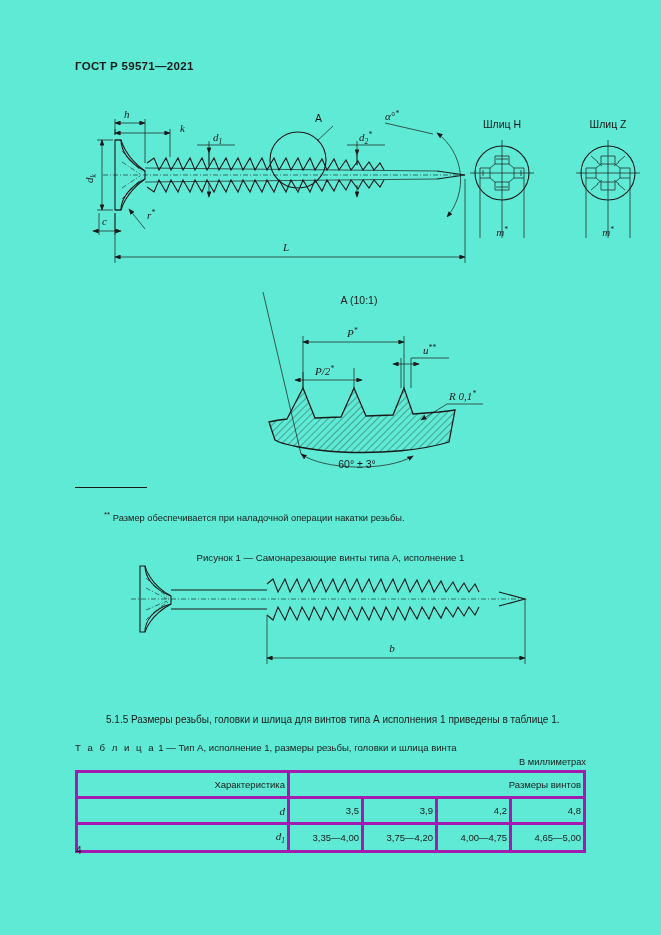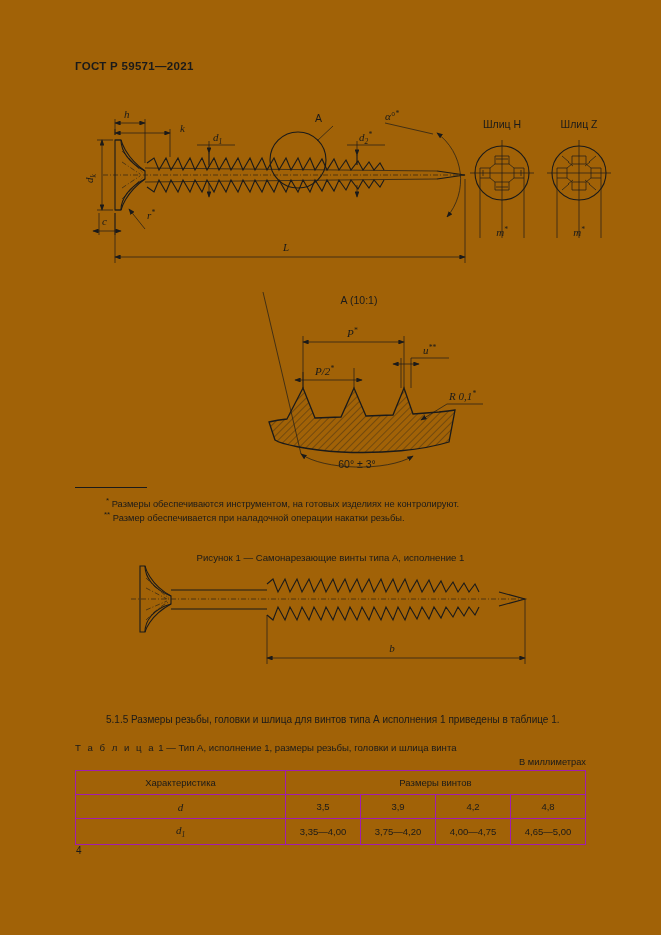--- a/index.html
+++ b/index.html
@@ -1,18 +1,18 @@
 <!DOCTYPE html>
 <html><head>
 <meta charset="utf-8">
 <style>
   html,body{margin:0;padding:0;background:#ffffff;}
   body{width:661px;height:935px;position:relative;overflow:hidden;
        font-family:"Liberation Sans",sans-serif;color:#1a1a1a;}
-  .page{position:absolute;inset:0;background:#a16207;}
+  .page{position:absolute;inset:0;background:#5eead4;}
 
   .doc-header{position:absolute;left:75px;top:60px;font-size:11.5px;font-weight:bold;letter-spacing:.3px;}
 
   .page-num{position:absolute;left:76px;top:845px;font-size:10px;}
 
   
   .fig{position:absolute;}
   svg{display:block;overflow:visible;}
   .ln{stroke:#1a1a1a;fill:none;}
   .thin{stroke-width:.7;}
@@ -36,21 +36,21 @@
   .cap2{top:687px;}
 
   .para{position:absolute;left:106px;top:714px;font-size:10px;}
 
   .tbl-title{position:absolute;left:75px;top:742px;font-size:9.6px;}
   .tbl-title .spaced{letter-spacing:2px;}
   .units{position:absolute;right:75px;top:757px;font-size:9.3px;padding-left:48px;}
 
   table.data{position:absolute;left:75px;top:770px;width:511px;border-collapse:collapse;
              font-size:9.5px;}
-  table.data td{border:1px solid #a21caf;text-align:center;padding:5px 2px;height:13px;}
+  table.data td{border:3px solid #a21caf;text-align:right;padding:5px 2px;height:13px;}
   table.data td.char{width:205px;}
   .ital{font-family:"Liberation Serif",serif;font-style:italic;font-size:11px;}
   .ital sub{font-size:7.5px;font-style:italic;}
 </style>
 </head>
 <body>
 
 <div class="page">
 
   <div class="doc-header">ГОСТ Р 59571—2021</div>
@@ -184,21 +184,21 @@
         <path d="M34,41 L46,41 M34,69 L46,69 M21,52 L21,58 M59,52 L59,58"></path>
         <path d="M33,46 L47,46 M33,64 L47,64 M28,50 L28,60 M52,50 L52,60"></path>
       </g>
 
       <line class="ln thin" x1="18" y1="60" x2="18" y2="120"></line>
       <line class="ln thin" x1="62" y1="60" x2="62" y2="120"></line>
       <text class="lbl" x="40" y="118" text-anchor="middle">m<tspan class="sup" dy="-4">*</tspan></text>
     </svg>
   </div>
 
-  <div class="fig" style="left:539px;top:118px;">
+  <div class="fig" style="left:568px;top:118px;">
     <svg width="80" height="125" viewBox="0 0 80 125">
       <text class="lbl-up" x="40" y="10" text-anchor="middle">Шлиц Z</text>
       <circle class="ln med" cx="40" cy="55" r="27" fill="#ffffff"></circle>
       <line class="ln thin" x1="40" y1="22" x2="40" y2="120"></line>
       <line class="ln thin" x1="8" y1="55" x2="72" y2="55"></line>
       <g class="ln thin" fill="none">
         <path d="M33,38 L47,38 L47,46 L52,50 L62,50 L62,60 L52,60 L47,64 L47,72 L33,72
                  L33,64 L28,60 L18,60 L18,50 L28,50 L33,46 Z"></path>
         <path d="M33,46 L47,46 M33,64 L47,64 M28,50 L28,60 M52,50 L52,60"></path>
 
@@ -258,24 +258,20 @@
 
       <g>
         <path class="ln thin" d="M38,162 C60,178 124,180 150,164" marker-start="url(#arS)" marker-end="url(#ar)"></path>
         <line class="ln thin" x1="38" y1="162" x2="78,"></line>
         <text class="lbl-up" x="94" y="176" text-anchor="middle">60° ± 3°</text>
       </g>
     </svg>
   </div>
 
   <div class="note-rule"></div>
-  <div class="footnote fn1">
-    <span class="fn-mark">*</span>
-    <span>Размеры обеспечиваются инструментом, на готовых изделиях не контролируют.</span>
-  </div>
   <div class="footnote fn2">
     <span class="fn-mark">**</span>
     <span>Размер обеспечивается при наладочной операции накатки резьбы.</span>
   </div>
 
   <div class="caption cap1">Рисунок 1 — Самонарезающие винты типа А, исполнение 1</div>
 
   <div class="fig" style="left:95px;top:552px;">
     <svg width="470" height="120" viewBox="0 0 470 120">
 

